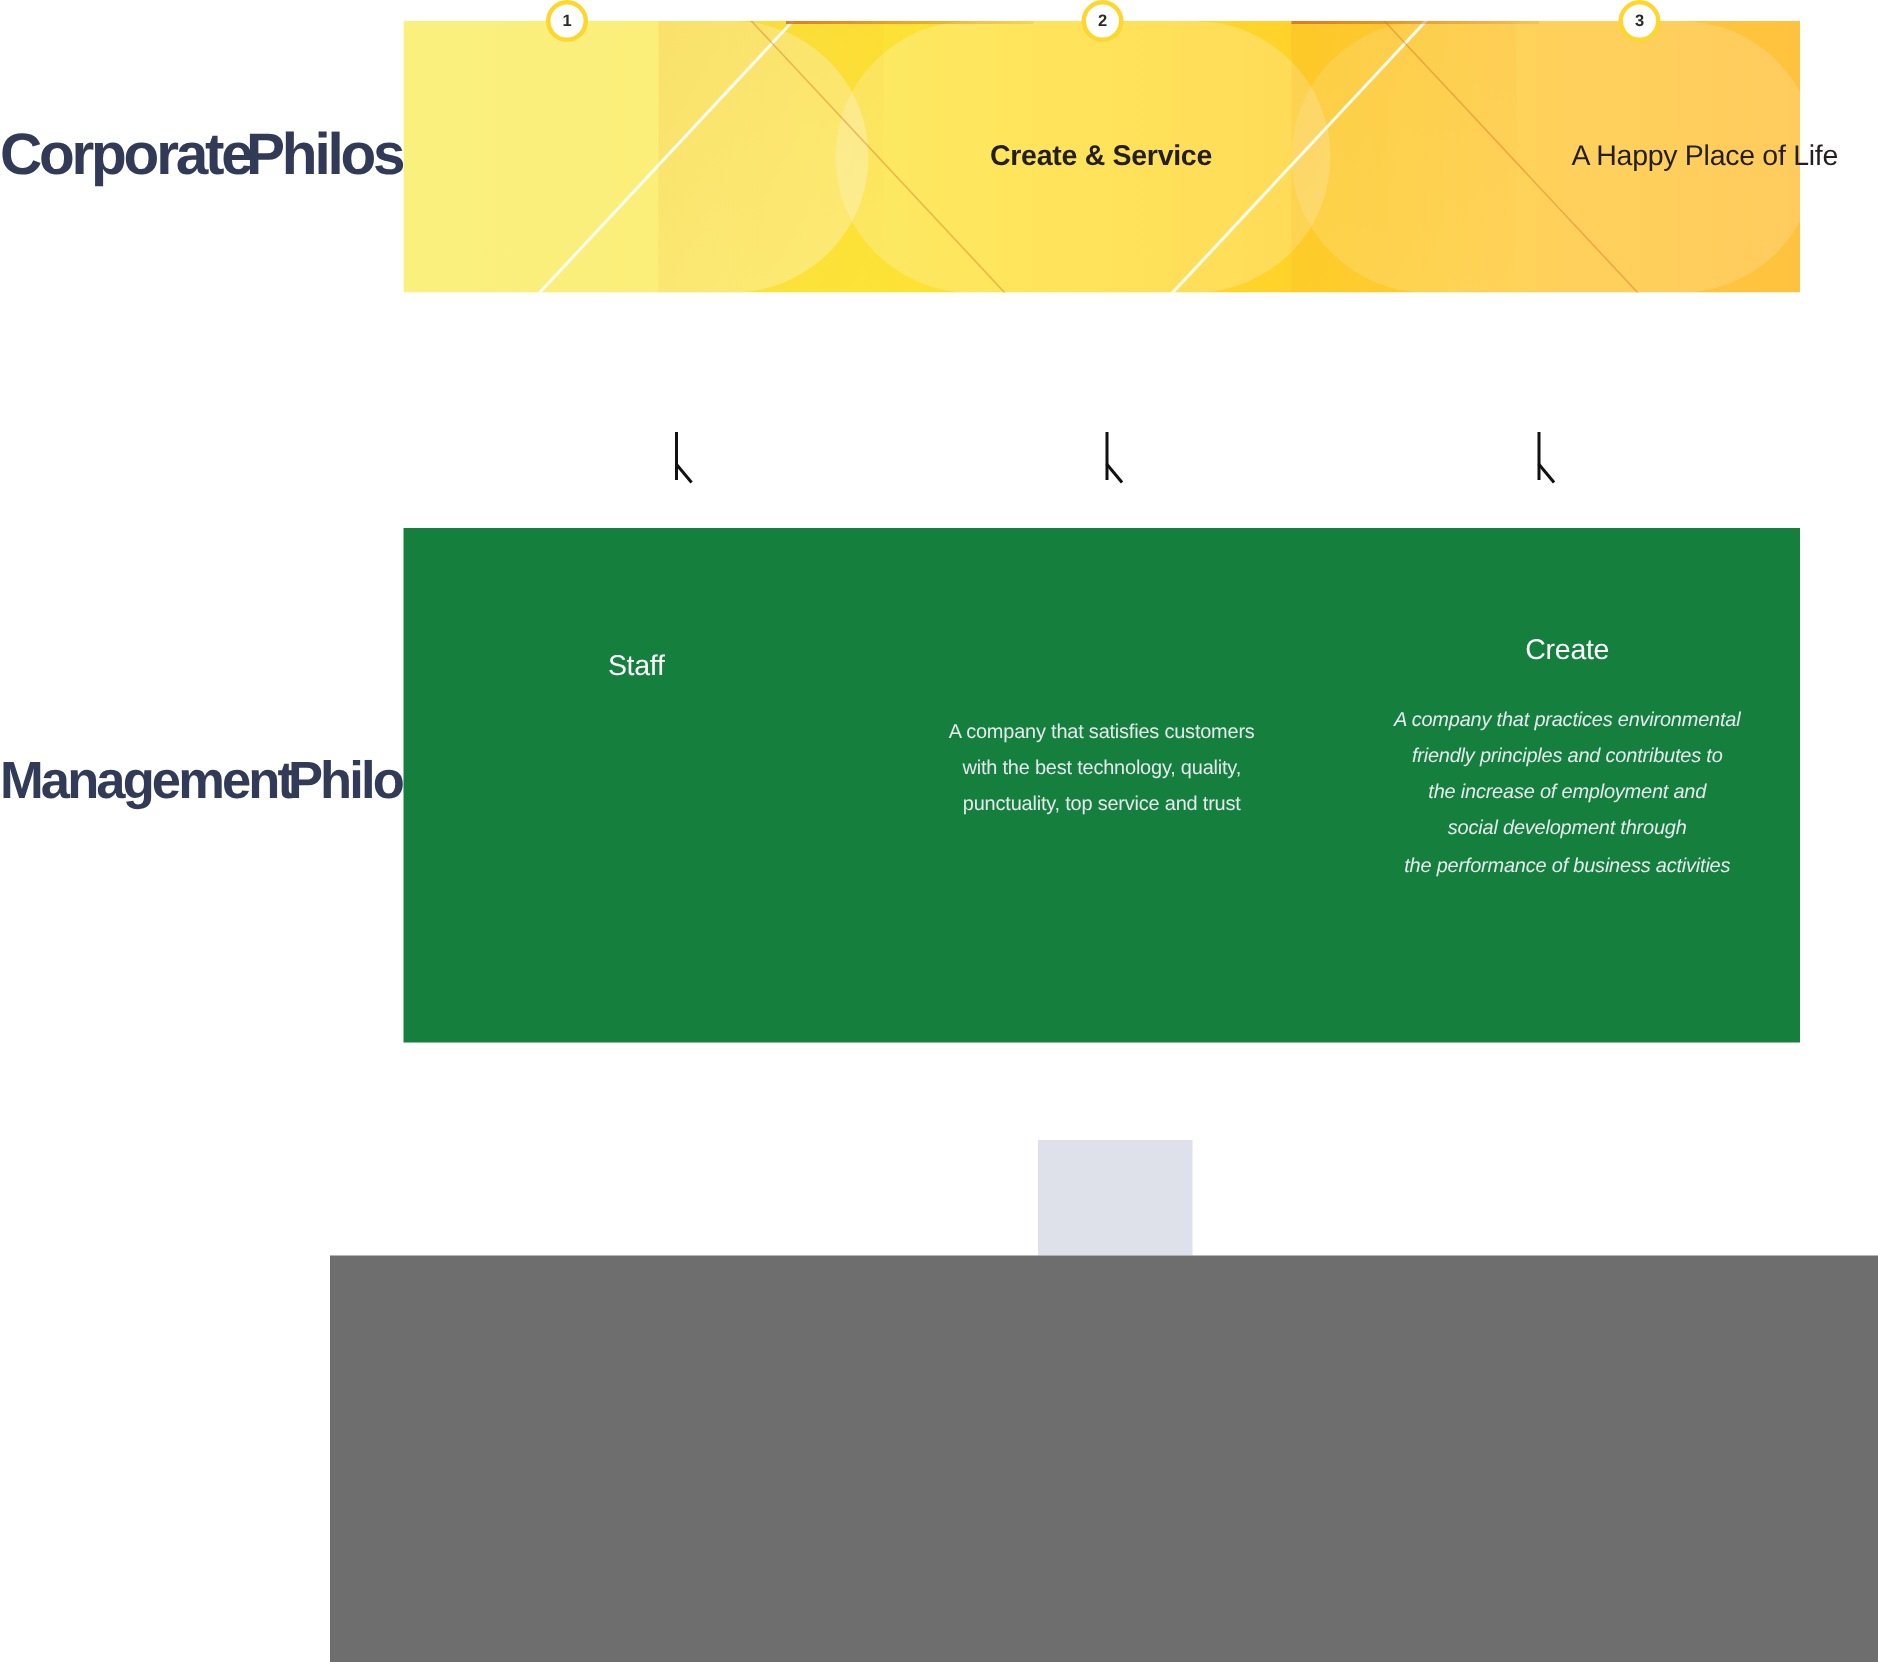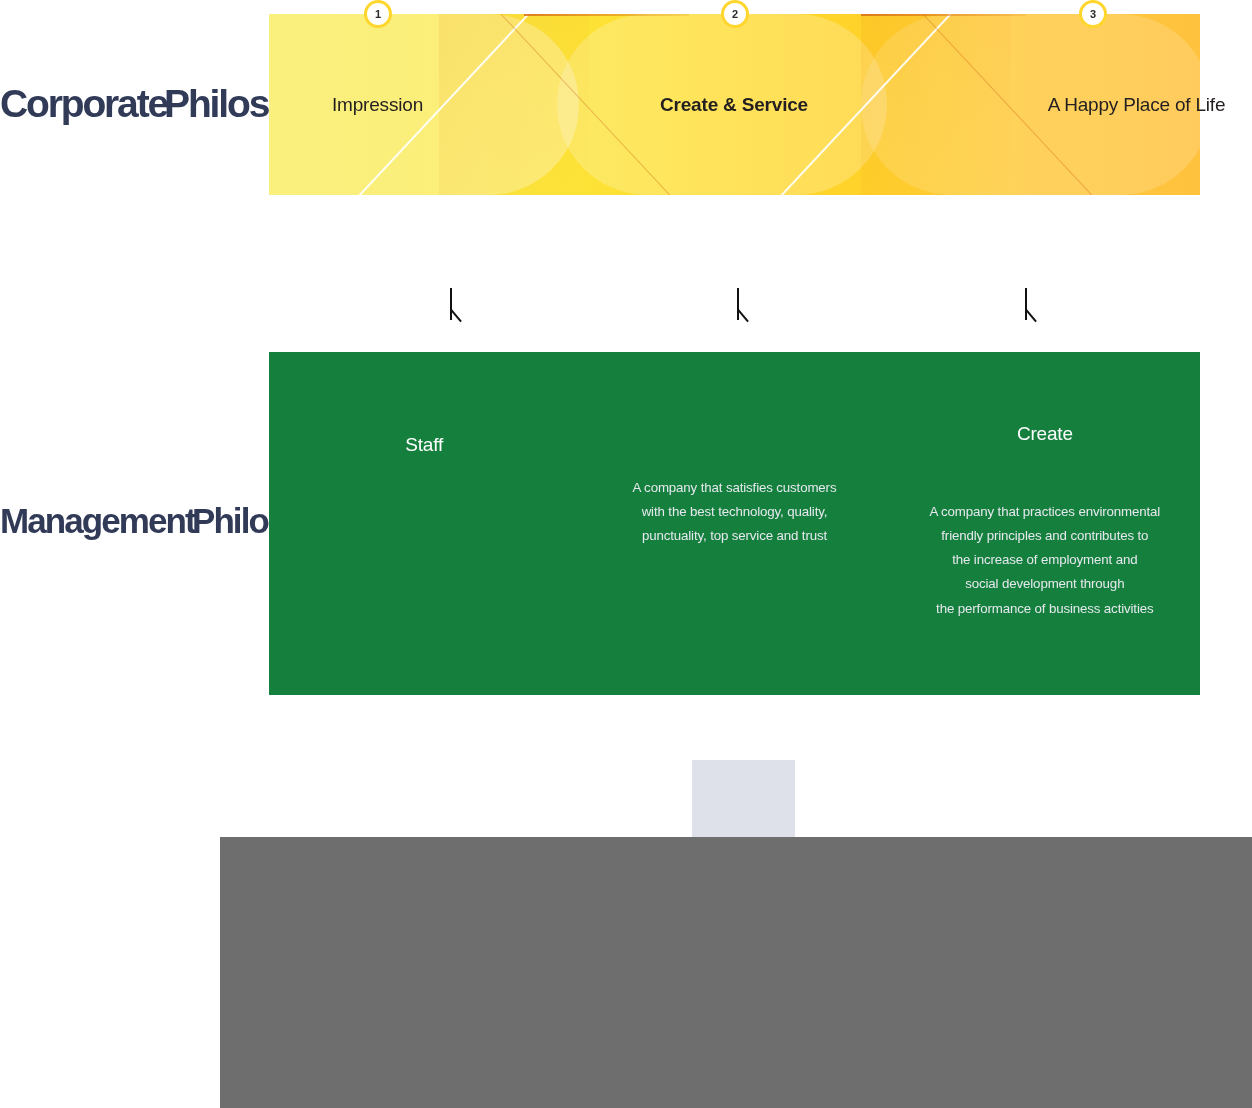--- a/index.html
+++ b/index.html
@@ -216,21 +216,21 @@
     line-height: 1.82;
     color: #e6e8ef;
     letter-spacing: -0.01em;
     white-space: pre-line;
   }
   .col-staff   .col-title { margin-top: 10px; }
   .col-staff   .col-body  { margin-top: 44px; }
   .col-client  .col-title { margin-top: 1px; }
   .col-client  .col-body  { margin-top: 52px; }
   .col-society .col-title { margin-top: -1px; }
-  .col-society .col-body  { margin-top: 54px; }
+  .col-society .col-body  { margin-top: 22px; font-style: italic; }
 
   
   .slab {
     position: absolute;
     left: 692px;
     top: 760px;
     width: 103px;
     height: 77px;
     background: #dee0ea;
   }
@@ -265,21 +265,20 @@
     <div class="diag diag-a"></div>
     <div class="diag diag-b"></div>
 
     <div class="diag-dark diag-dark-a"></div>
     <div class="diag-dark diag-dark-b"></div>
 
     <div class="toprule toprule-a"></div>
     <div class="toprule toprule-b"></div>
   </div>
 
-  <div class="banner-label bl-1">Impression</div>
   <div class="banner-label bl-2">Create &amp; Service</div>
   <div class="banner-label bl-3">A Happy Place of Life</div>
 </div>
 
 <div class="badge" id="badge-1">1</div>
 <div class="badge" id="badge-2">2</div>
 <div class="badge" id="badge-3">3</div>
 
 <div class="arrow" id="arrow-1">
   <div class="stem"></div>

